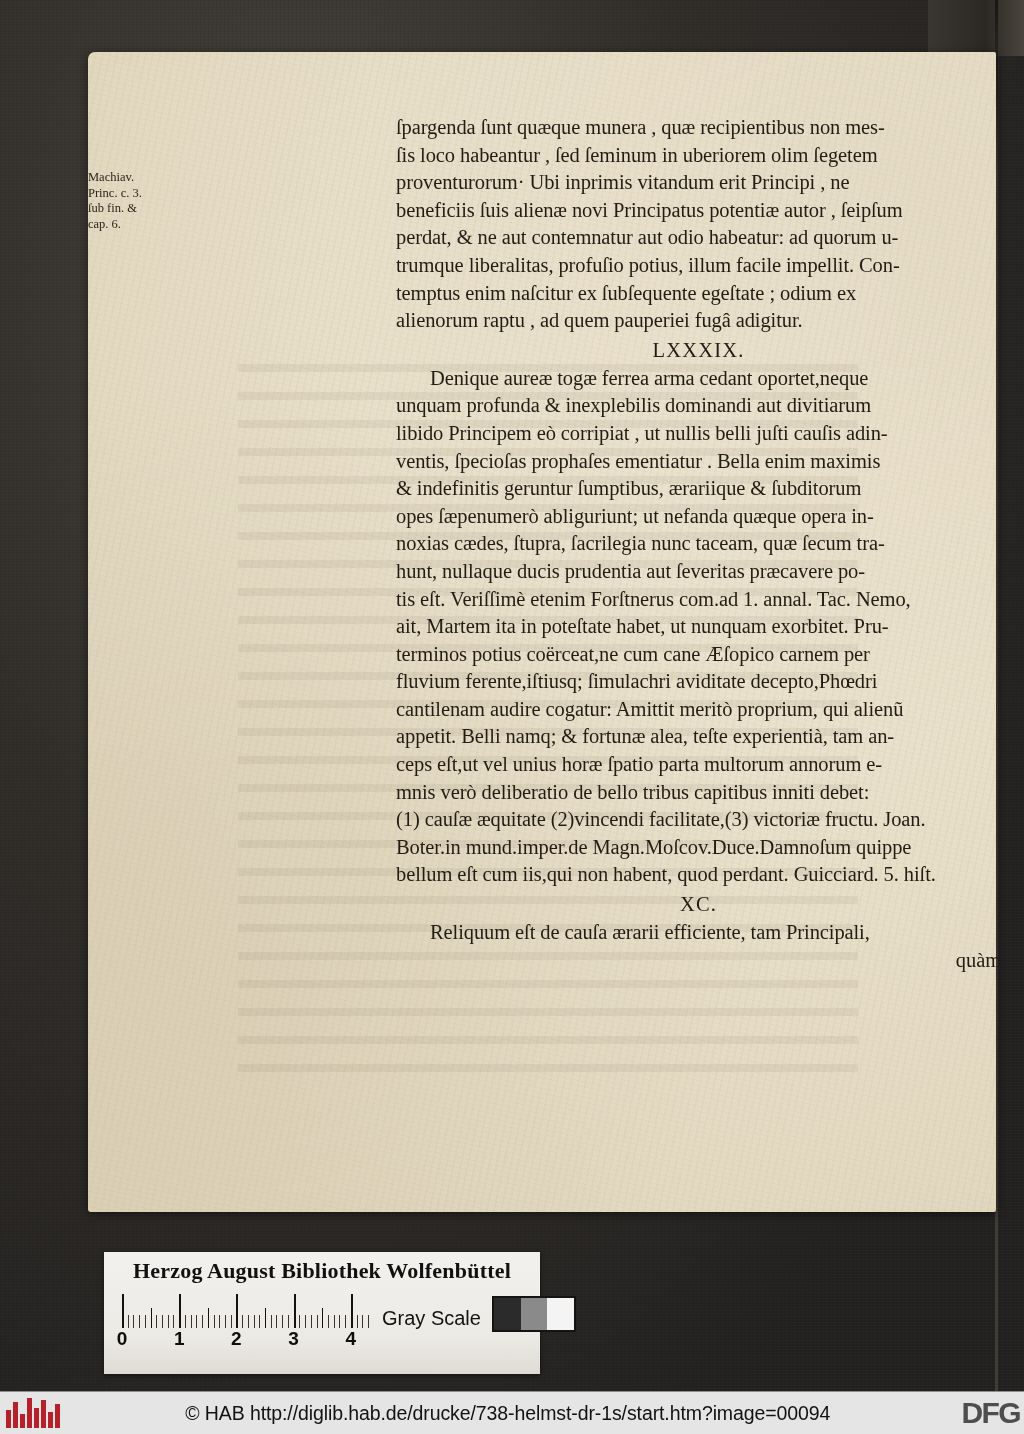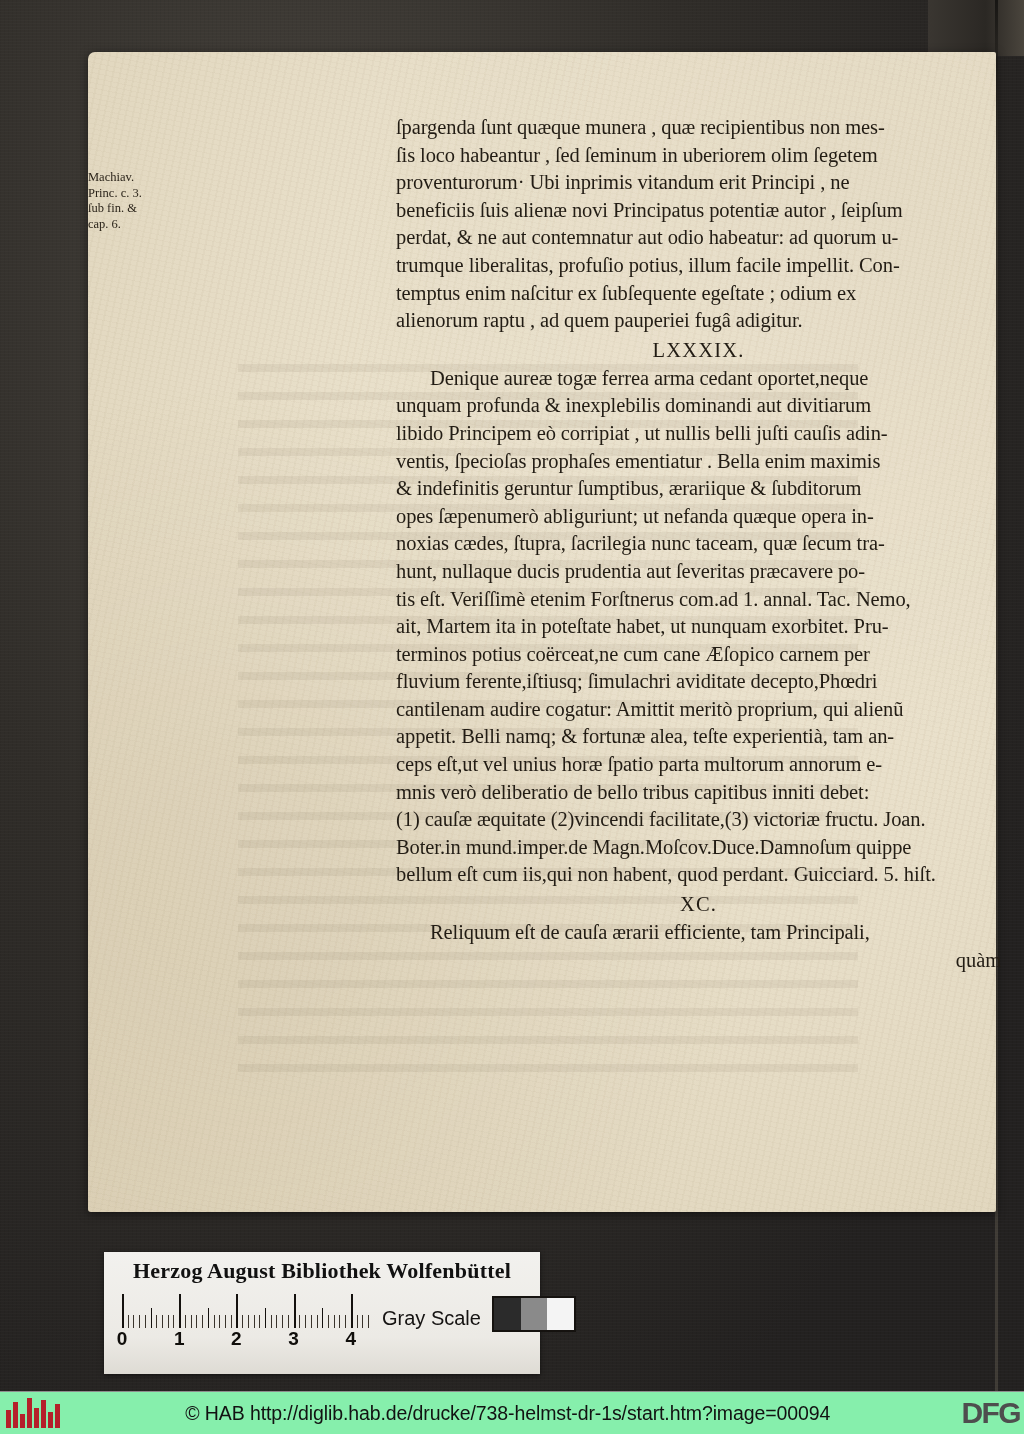--- a/index.html
+++ b/index.html
@@ -134,21 +134,21 @@
   }
   .gs-swatch{
     position:absolute; left:388px; top:12px; width:80px; height:32px;
     border:2px solid #15120f; display:flex;
   }
   .gs-swatch i{ display:block; height:100%; flex:1; }
 
   
   .footer{
     position:absolute; left:0; bottom:0; width:1024px; height:42px;
-    background:#86efac;
+    background:#e5e5e5;
     border-top:1px solid #8e8e8e;
     display:flex; align-items:center;
   }
   .hablogo{ width:62px; height:30px; margin-left:6px; display:flex; align-items:flex-end; gap:2px; }
   .hablogo i{ display:block; width:5px; background:#b5202a; }
   .fcaption{
     flex:1; text-align:center;
     font-family:"Liberation Sans", sans-serif;
     font-size:19.5px; color:#121212; letter-spacing:-.1px;
     white-space:nowrap; margin-left:-14px;

